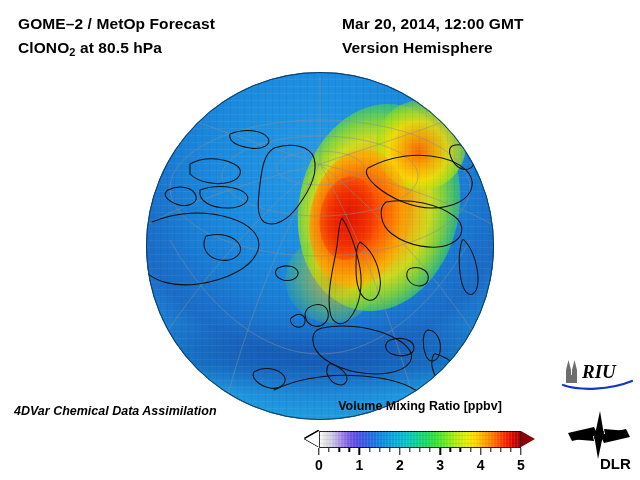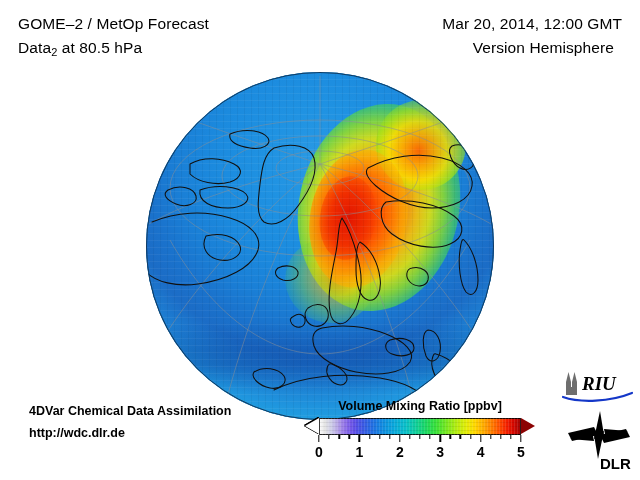--- a/index.html
+++ b/index.html
@@ -21,25 +21,24 @@
     position: absolute;
     left: 18px;
     top: 12px;
     width: 330px;
   }
   #header-right {
     position: absolute;
     right: 18px;
     top: 12px;
     width: 280px;
-    text-align: right;
   }
   .hdr-line {
     font-size: 15.5px;
-    font-weight: normal;
+    font-weight: bold;
     letter-spacing: 0.1px;
     line-height: 24px;
     white-space: nowrap;
   }
   #header-right .hdr-line.second {
     padding-right: 8px;
   }
   .sub {
     font-size: 11px;
     vertical-align: -3px;
@@ -210,43 +209,44 @@
     inset: 0;
     border-radius: 50%;
     border: 1.4px solid #123a5e;
     box-sizing: border-box;
     pointer-events: none;
   }
 
   
   #footer-left {
     position: absolute;
-    left: 29px;
+    left: 14px;
     top: 400px;
+    font-style: italic;
   }
   .foot-line {
     font-size: 12.5px;
     font-weight: bold;
     line-height: 22px;
     white-space: nowrap;
   }
 
   
   #colorbar-block {
     position: absolute;
     left: 305px;
     top: 399px;
     width: 230px;
   }
   #cbar-title {
     font-size: 12.5px;
     font-weight: bold;
     text-align: center;
     white-space: nowrap;
-    margin-bottom: 5px;
+    margin-bottom: 18px;
   }
   #cbar-wrap {
     position: relative;
     height: 17px;
     margin: 0 14px;
   }
   #cbar-gradient {
     position: absolute;
     left: 0; right: 0; top: 0;
     height: 17px;
@@ -331,38 +331,38 @@
     font-size: 14px;
     font-weight: bold;
     transform: translateX(-50%);
     white-space: nowrap;
   }
 
   
   #riu-logo {
     position: absolute;
     left: 560px;
-    top: 369px;
+    top: 357px;
     width: 74px;
     height: 34px;
   }
   #dlr-logo {
     position: absolute;
     left: 564px;
     top: 409px;
     width: 70px;
     height: 64px;
   }
 </style>
 </head>
 <body>
 
 <div id="header-left">
   <div class="hdr-line">GOME–2 / MetOp Forecast</div>
-  <div class="hdr-line"><span>Data</span><span class="sub">2</span><span> at 80.5 hPa</span></div>
+  <div class="hdr-line"><span>ClONO</span><span class="sub">2</span><span> at 80.5 hPa</span></div>
 </div>
 
 <div id="header-right">
   <div class="hdr-line">Mar 20, 2014, 12:00 GMT</div>
   <div class="hdr-line second">Version Hemisphere</div>
 </div>
 
 <div id="globe-panel">
   <div id="globe">
     <div id="field-base"></div>
@@ -438,21 +438,20 @@
 
         <path d="M266,196 C276,194 284,200 282,208 C280,215 270,216 264,210 C259,205 260,197 266,196 Z"></path>
       </g>
     </svg>
     <div id="globe-rim"></div>
   </div>
 </div>
 
 <div id="footer-left">
   <div class="foot-line">4DVar Chemical Data Assimilation</div>
-  <div class="foot-line">http://wdc.dlr.de</div>
 </div>
 
 <div id="colorbar-block">
   <div id="cbar-title">Volume Mixing Ratio [ppbv]</div>
   <div id="cbar-wrap">
     <div class="cap" id="cap-left"></div>
     <div id="cbar-gradient"></div>
     <div class="cap" id="cap-right"></div>
   </div>
   <div id="cbar-ticks">

